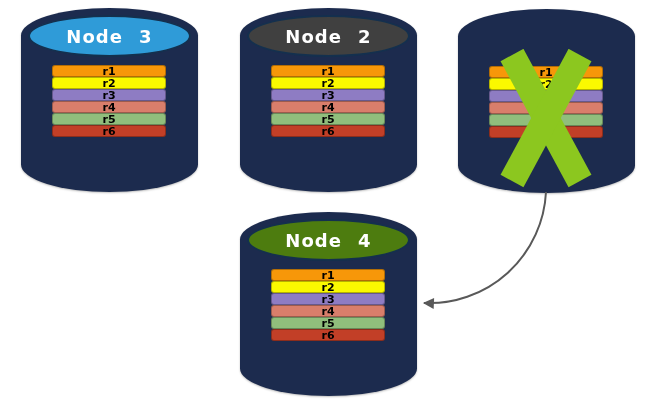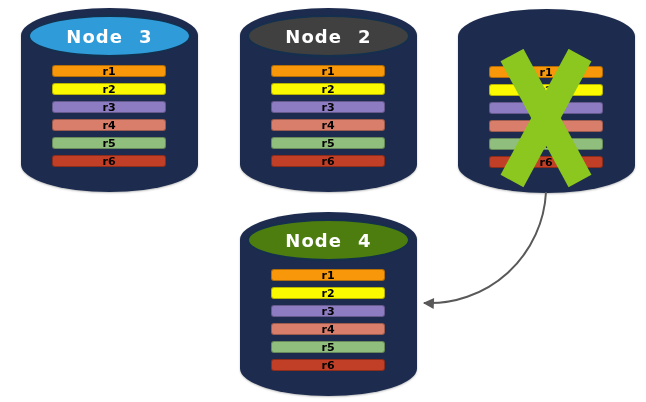--- a/index.html
+++ b/index.html
@@ -46,21 +46,20 @@
     white-space: nowrap;
   }
   .rows {
     position: absolute;
     left: 31px;
     top: 57px;
     width: 114px;
   }
   .row {
     height: 12px;
-    margin-bottom: 6px;
     border-radius: 3px;
     border: 1px solid rgba(0,0,0,0.28);
     display: flex;
     align-items: center;
     justify-content: center;
     font-size: 11px;
     line-height: 11px;
     font-weight: bold;
     color: #000000;
   }

